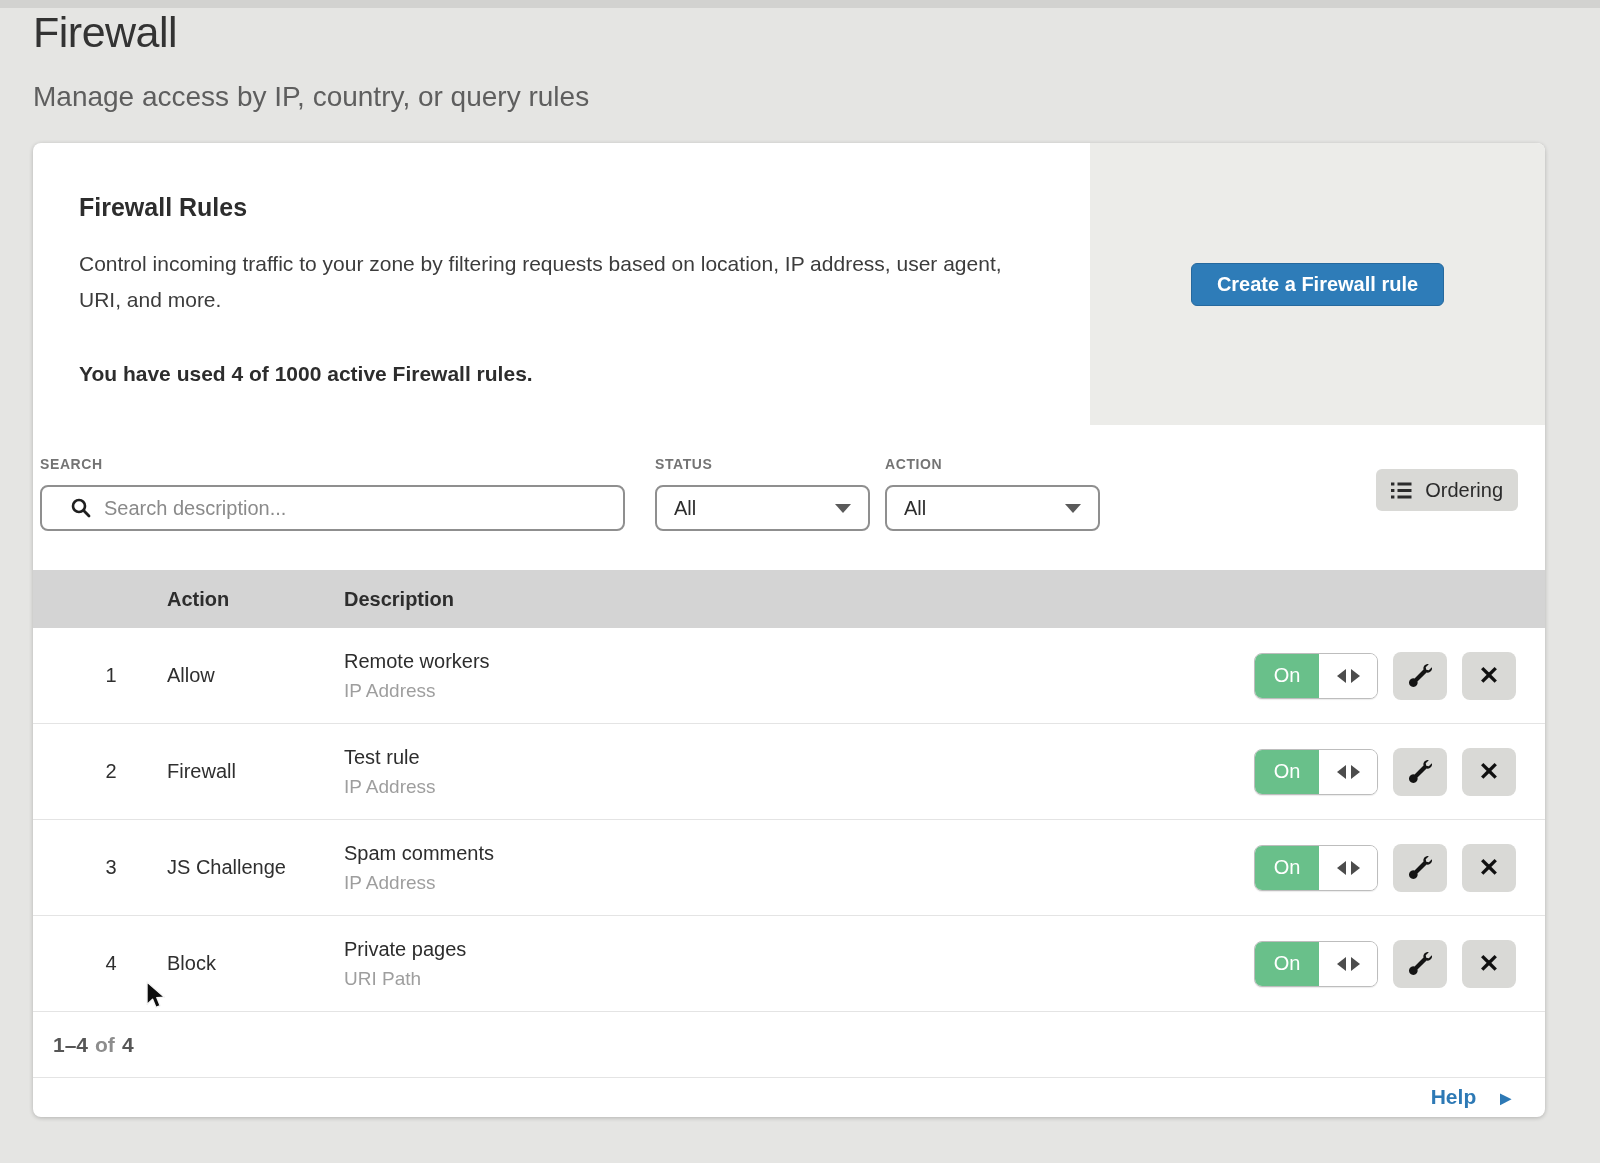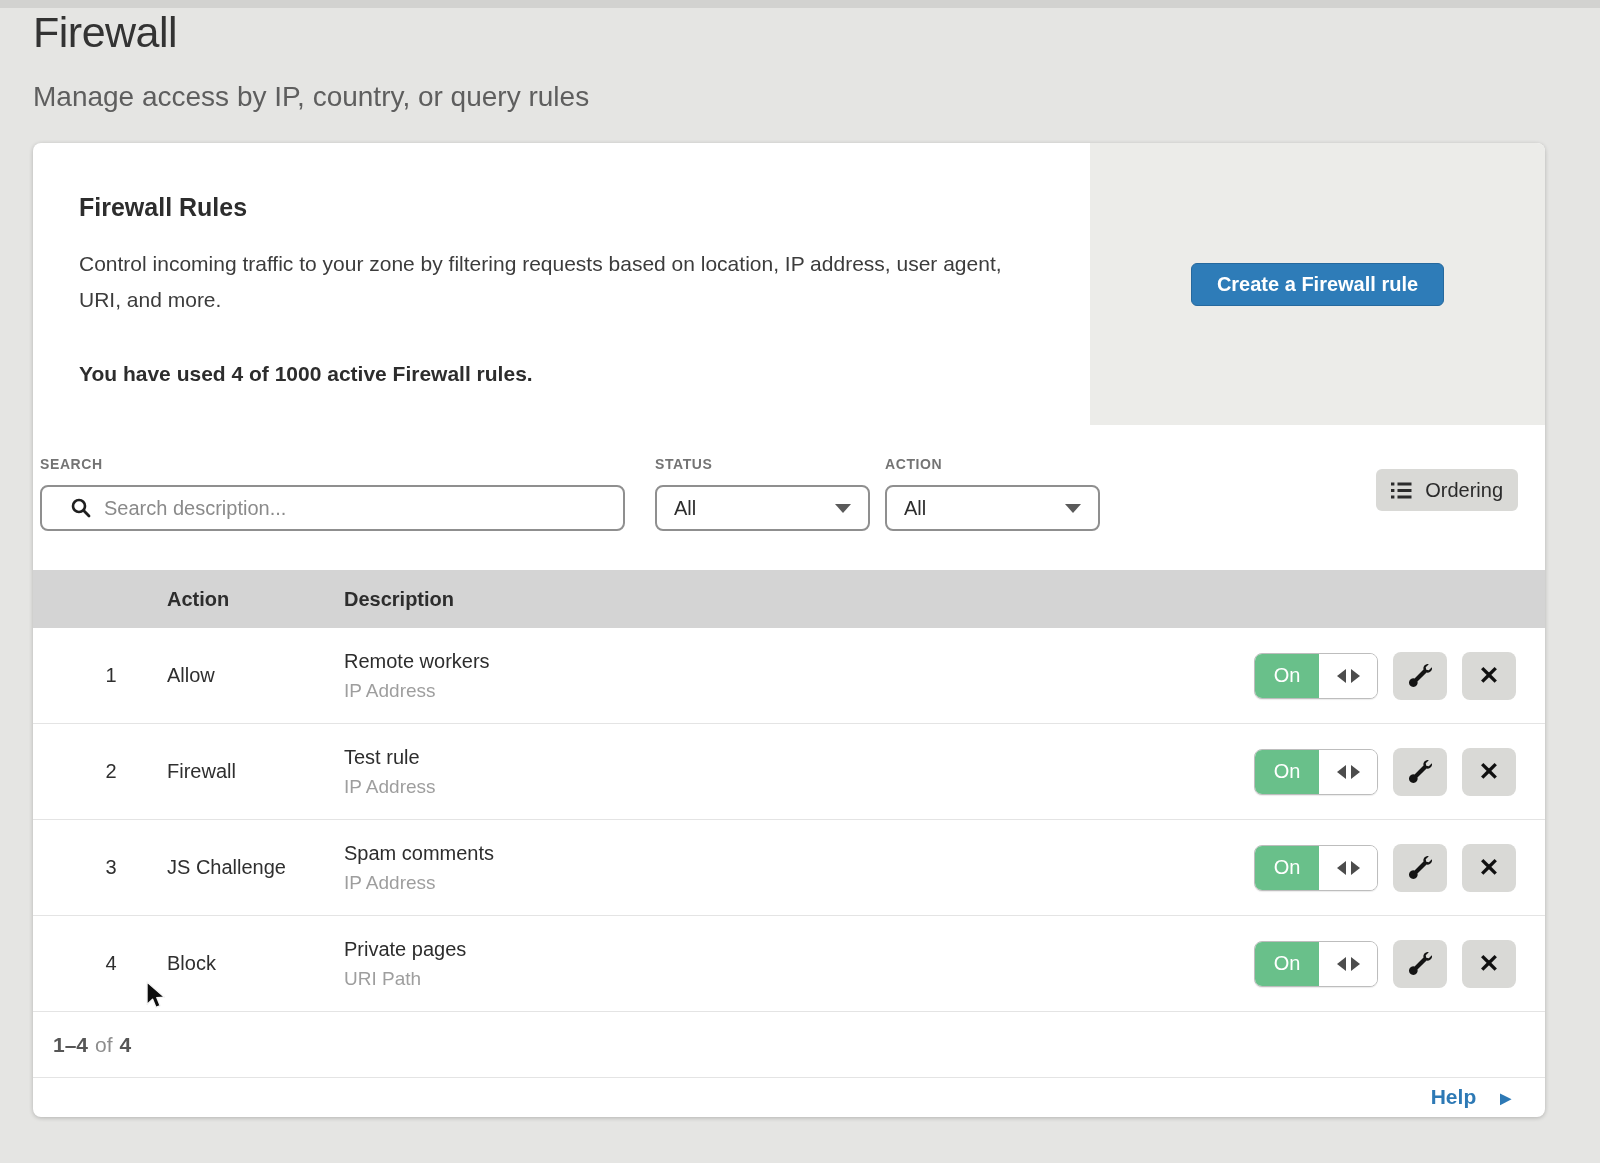--- a/index.html
+++ b/index.html
@@ -108,21 +108,21 @@
     display:flex; align-items:center; justify-content:center; cursor:pointer; font-family:inherit;
   }
   .x-glyph { font-size:25px; font-weight:700; color:#101010; line-height:1; }
 
   
   .pagination-row {
     height:66px; display:flex; align-items:center; padding-left:20px;
     border-bottom:1px solid #e4e4e4; font-size:21px;
   }
   .pag-strong { font-weight:700; color:#565656; }
-  .pag-of { color:#8d8d8d; margin:12px 7px; font-weight:400; }
+  .pag-of { color:#8d8d8d; margin:12px 7px; font-weight:700; }
   .help-row { height:38px; display:flex; align-items:center; justify-content:flex-end; padding-right:34px; }
   .help-link { display:flex; align-items:center; gap:24px; color:#2d79b5; font-size:21px; font-weight:600; text-decoration:none; cursor:pointer; }
   .help-arrow { font-size:14px; line-height:1; padding-top:2px; }
 
   
   .mouse-cursor { position:absolute; left:144px; top:981px; z-index:20; pointer-events:none; }
 </style>
 </head>
 <body>
 

